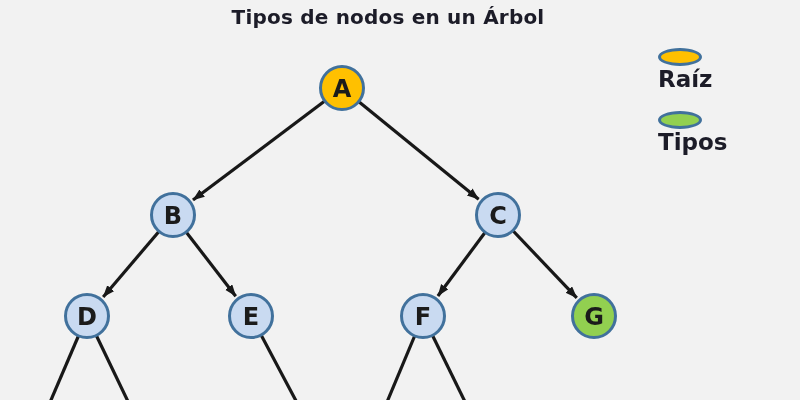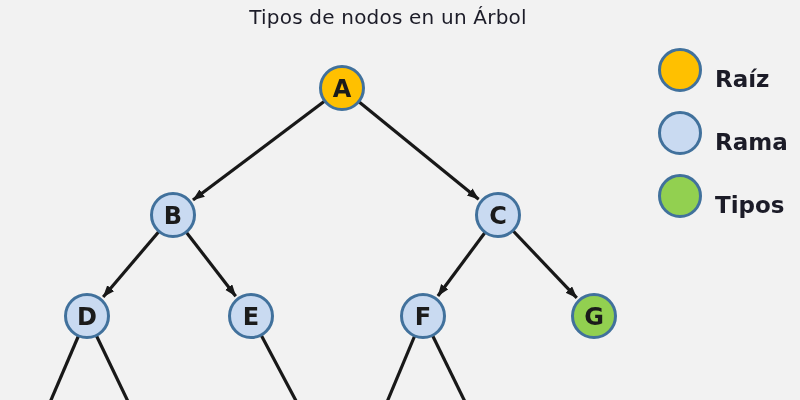--- a/index.html
+++ b/index.html
@@ -6,27 +6,27 @@
   .screen{
     position:relative;
     width:800px;height:400px;
     overflow:hidden;
     background:var(--bg,#f2f2f2);
     font-family:"DejaVu Sans","Liberation Sans",sans-serif;
   }
   .title{
     position:absolute;top:5px;left:0;width:776px;
     text-align:center;
-    font-size:20px;font-weight:normal;
+    font-size:20px;font-weight:bold;
     color:var(--text,#1c1c28);
     letter-spacing:0.2px;
   }
   #tree-svg{position:absolute;left:0;top:0;}
   .legend{position:absolute;left:658px;top:48px;}
-  .legend-item{display:flex;align-items:flex-end;height:44px;margin-bottom:19px;}
+  .legend-item{display:flex;align-items:flex-start;height:44px;margin-bottom:19px;flex-direction:column;}
   .swatch{
     width:38px;height:38px;border-radius:50%;
     border:3px solid var(--node-border,#41719C);
     margin-right:13px;box-sizing:content-box;
   }
   .swatch.root{background:var(--root,#FFC000);}
   .swatch.branch{background:var(--branch,#C9DAF1);}
   .swatch.leaf{background:var(--leaf,#92D050);}
   .legend-label{
     font-size:23px;font-weight:bold;
@@ -86,22 +86,18 @@
         <text x="594" y="324.5" text-anchor="middle" font-size="24" font-weight="700" fill="#1b1b1b" font-family="&quot;DejaVu Sans&quot;,&quot;Liberation Sans&quot;,sans-serif">G</text>
       </g>
     </svg>
 
   <div class="legend">
     <div class="legend-item">
       <div class="swatch root"></div>
       <div class="legend-label">Raíz</div>
     </div>
     <div class="legend-item">
-      <div class="swatch branch"></div>
-      <div class="legend-label">Rama</div>
-    </div>
-    <div class="legend-item">
       <div class="swatch leaf"></div>
       <div class="legend-label">Tipos</div>
     </div>
   </div>
 
 </div>
 
 </body></html>

